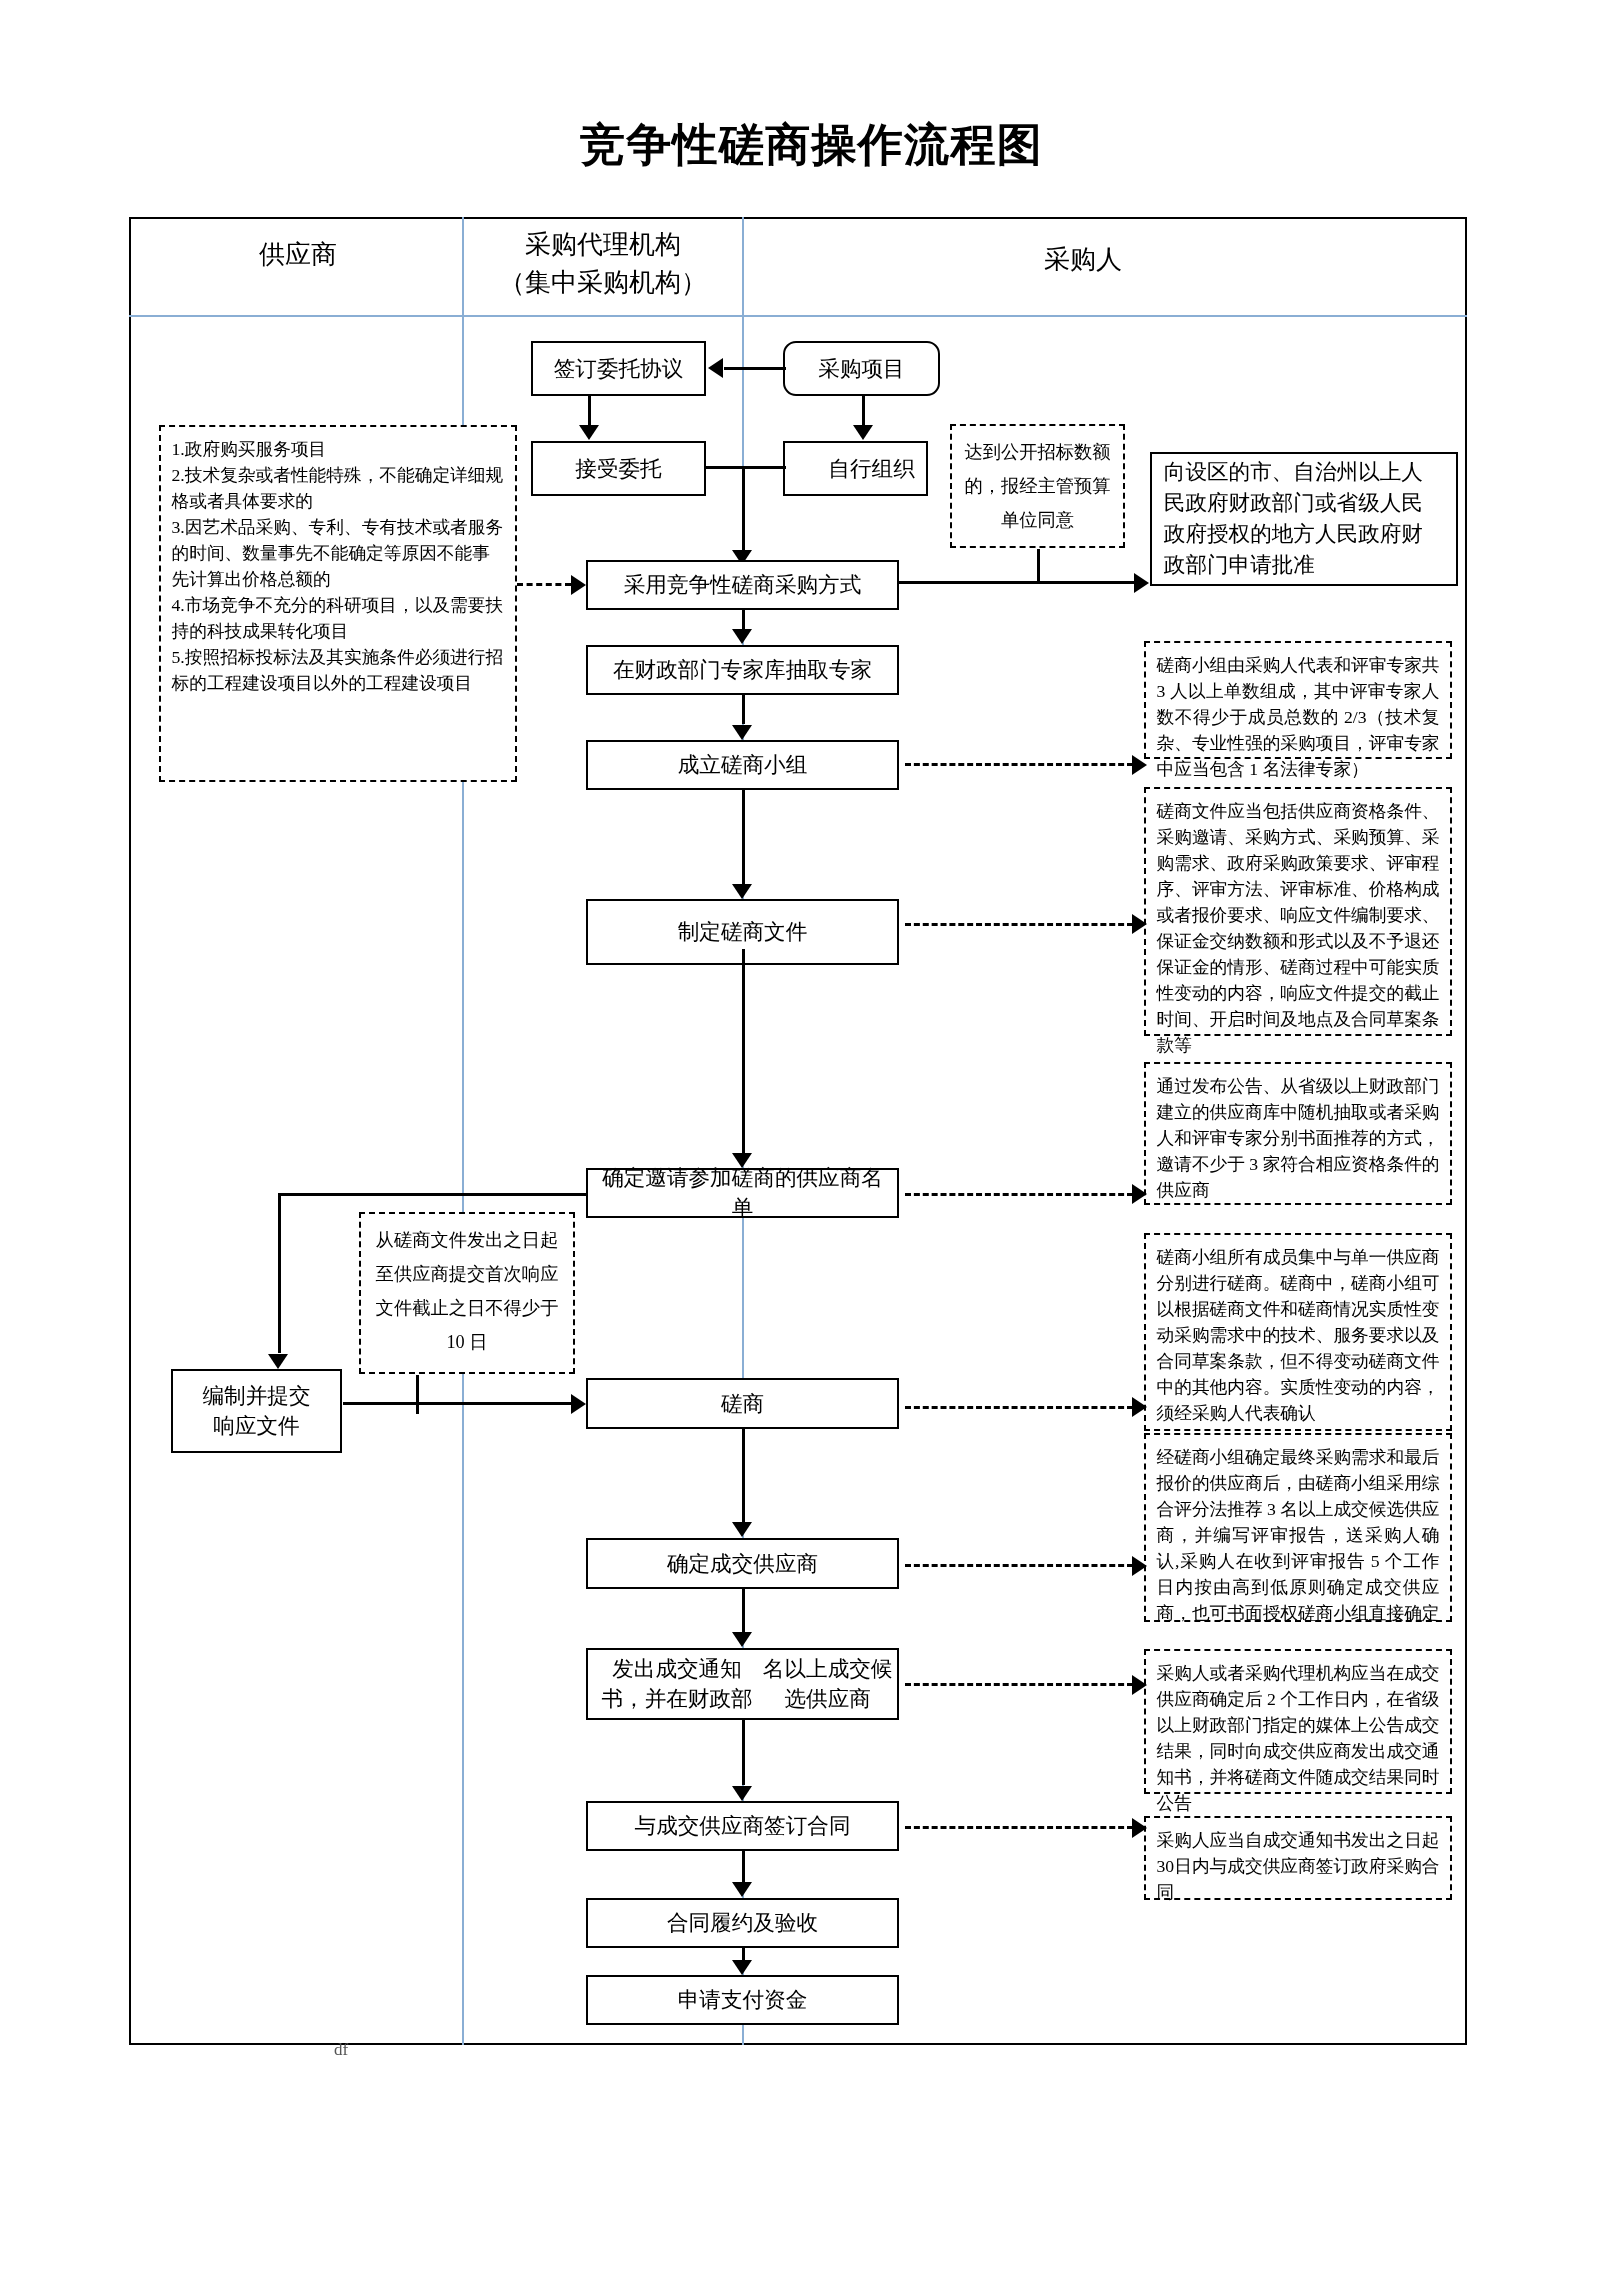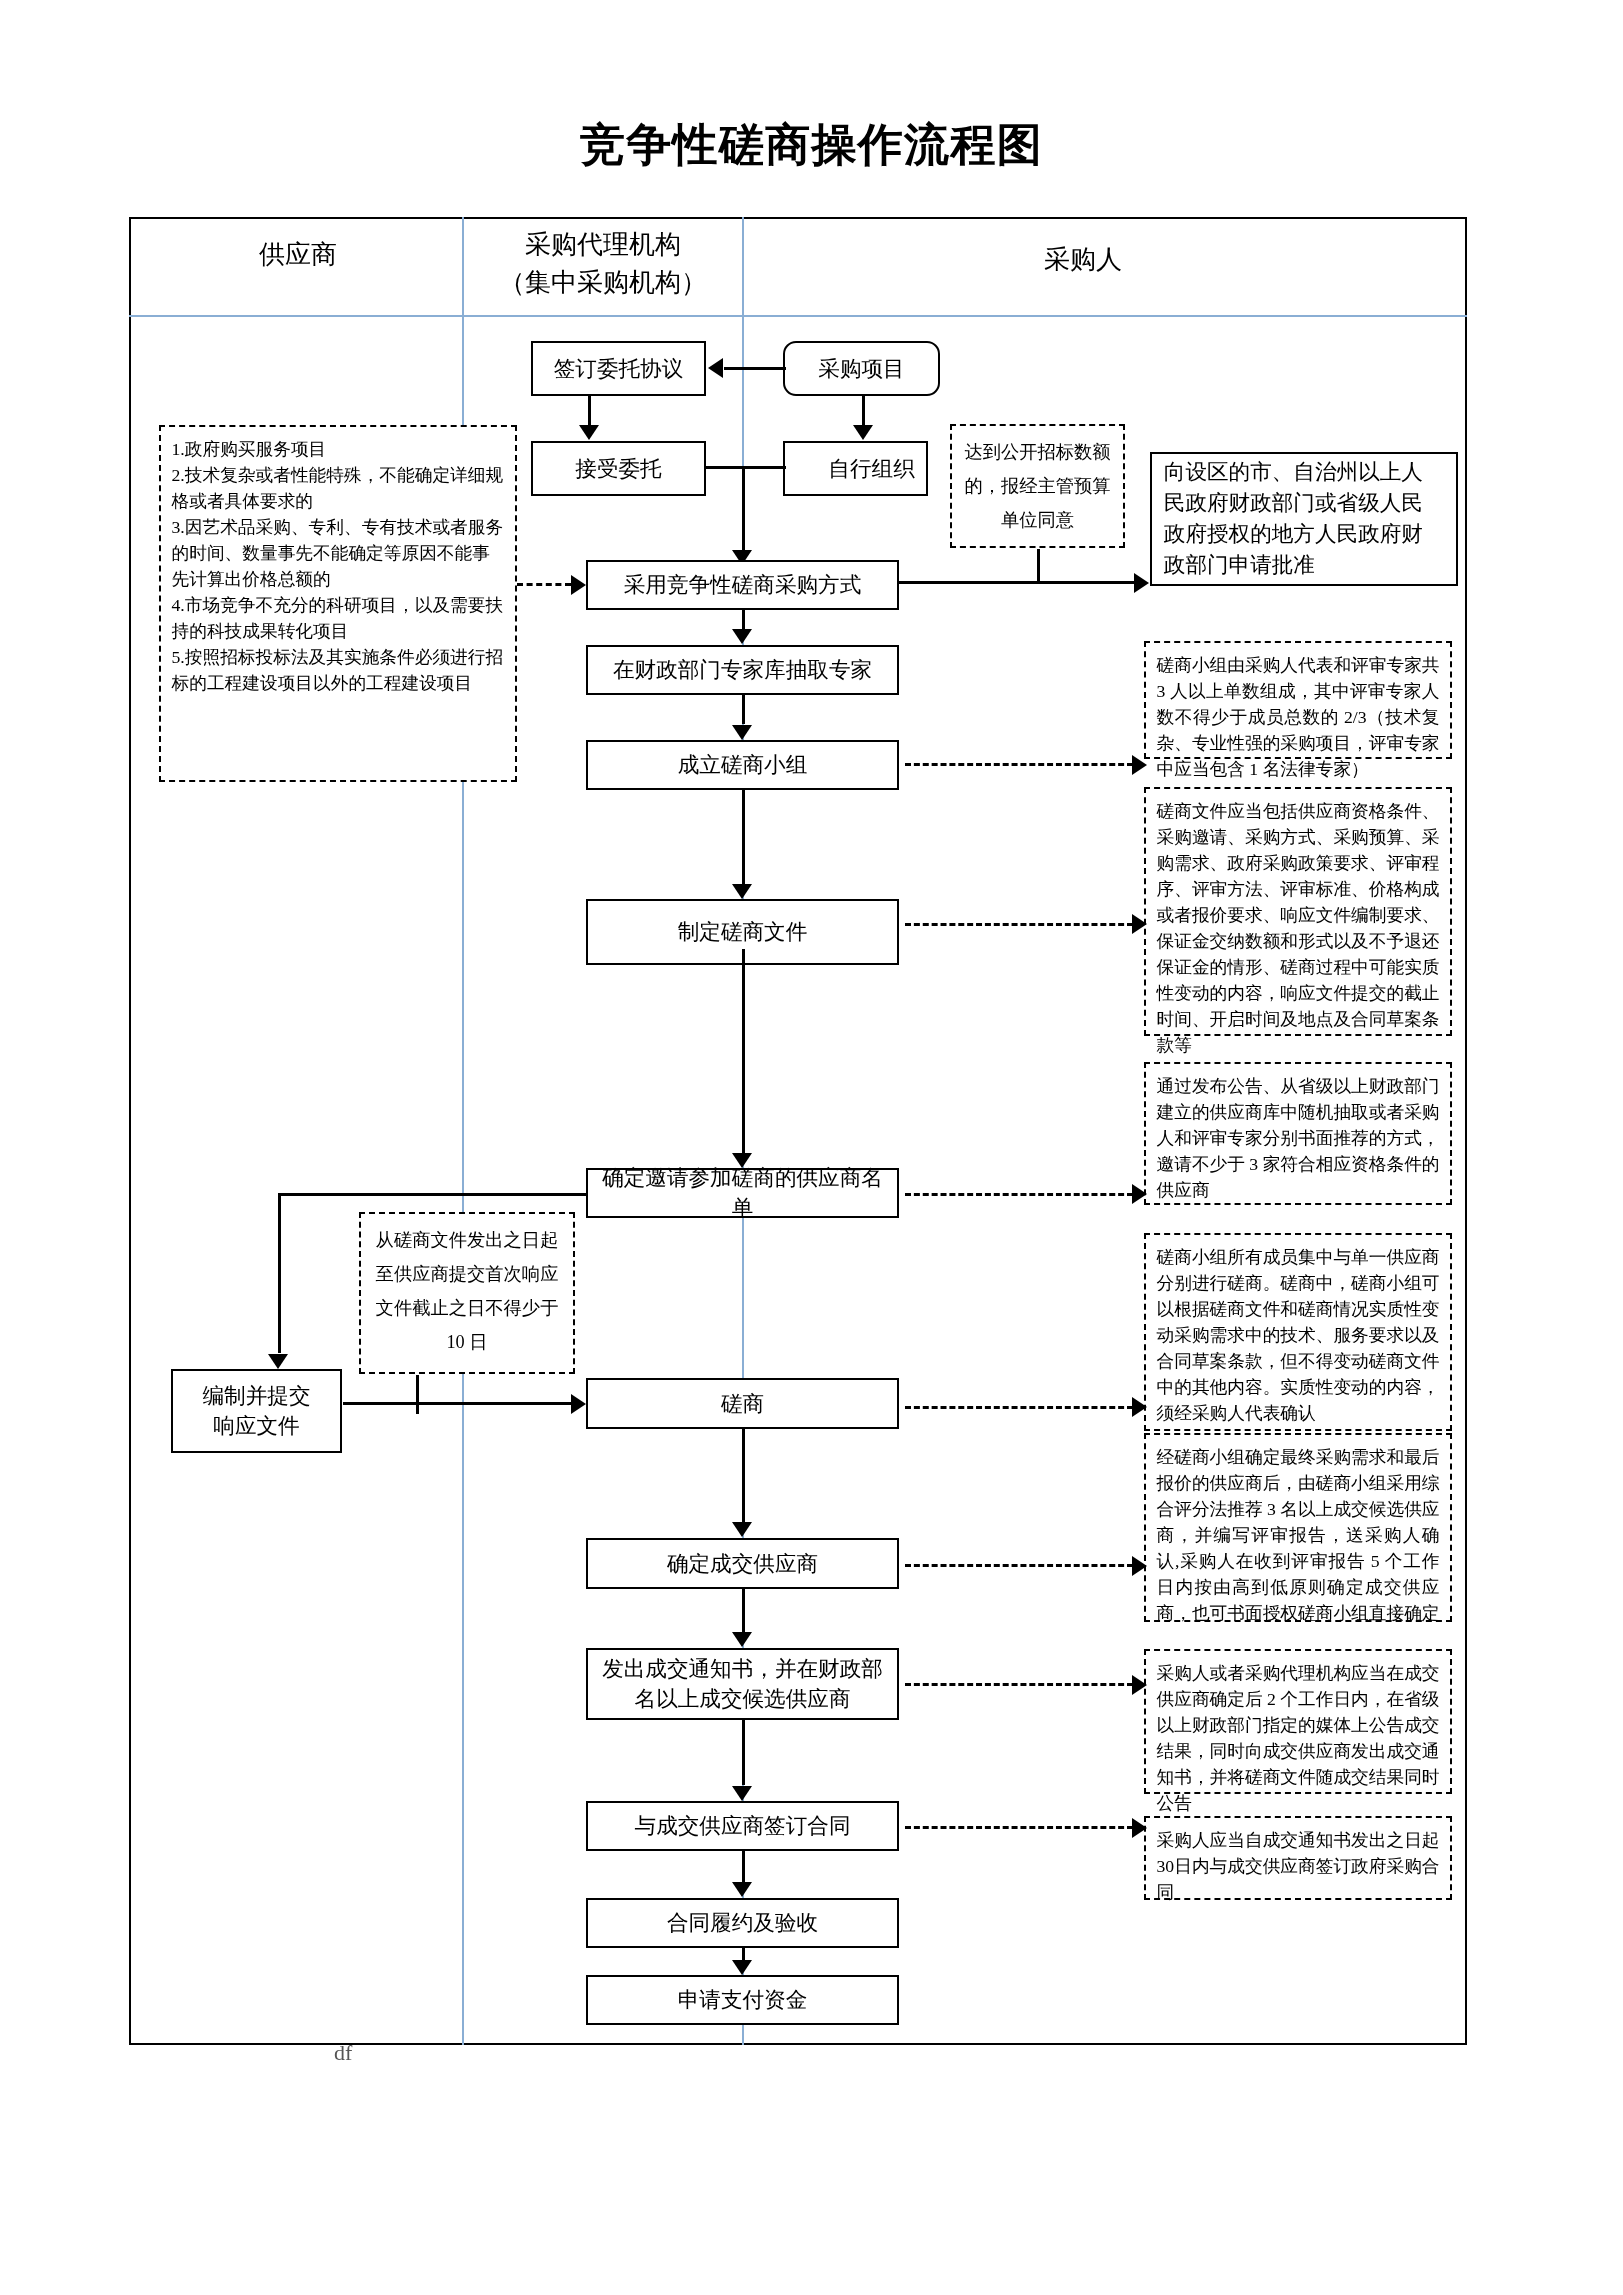--- a/index.html
+++ b/index.html
@@ -82,21 +82,21 @@
     border-top:10.5px solid transparent;border-bottom:10.5px solid transparent;
     border-left:15.7px solid #000;}
   .arr-l{position:absolute;width:0;height:0;
     border-top:10.5px solid transparent;border-bottom:10.5px solid transparent;
     border-right:15.7px solid #000;}
 
   
   .dln-h{position:absolute;height:0;border-top:3.3px dashed #000;}
 
   .stray{
-    position:absolute;font-size:22px;color:#555;
+    position:absolute;font-size:17px;color:#555;
     font-family:"Liberation Serif","DejaVu Serif",serif;
   }
 </style>
 </head>
 <body>
 
 <div id="page">
 
   <div class="title">竞争性磋商操作流程图</div>
 
@@ -139,21 +139,21 @@
   <div class="box" style="left:586px;top:740px;width:313px;height:50px;">成立磋商小组</div>
 
   <div class="box" style="left:586px;top:899px;width:313px;height:66px;">制定磋商文件</div>
 
   <div class="box" style="left:586px;top:1168px;width:313px;height:50px;">确定邀请参加磋商的供应商名单</div>
 
   <div class="box" style="left:586px;top:1378px;width:313px;height:51px;">磋商</div>
 
   <div class="box" style="left:586px;top:1538px;width:313px;height:51px;">确定成交供应商</div>
 
-  <div class="box" style="left:586px;top:1648px;width:313px;height:72px;flex-direction:column;">
+  <div class="box" style="left:586px;top:1648px;width:313px;height:72px;flex-direction:row;">
     <span>发出成交通知书，并在财政部</span>
     <span>名以上成交候选供应商</span>
   </div>
 
   <div class="box" style="left:586px;top:1801px;width:313px;height:50px;">与成交供应商签订合同</div>
 
   <div class="box" style="left:586px;top:1898px;width:313px;height:50px;">合同履约及验收</div>
 
   <div class="box" style="left:586px;top:1975px;width:313px;height:50px;">申请支付资金</div>
 

